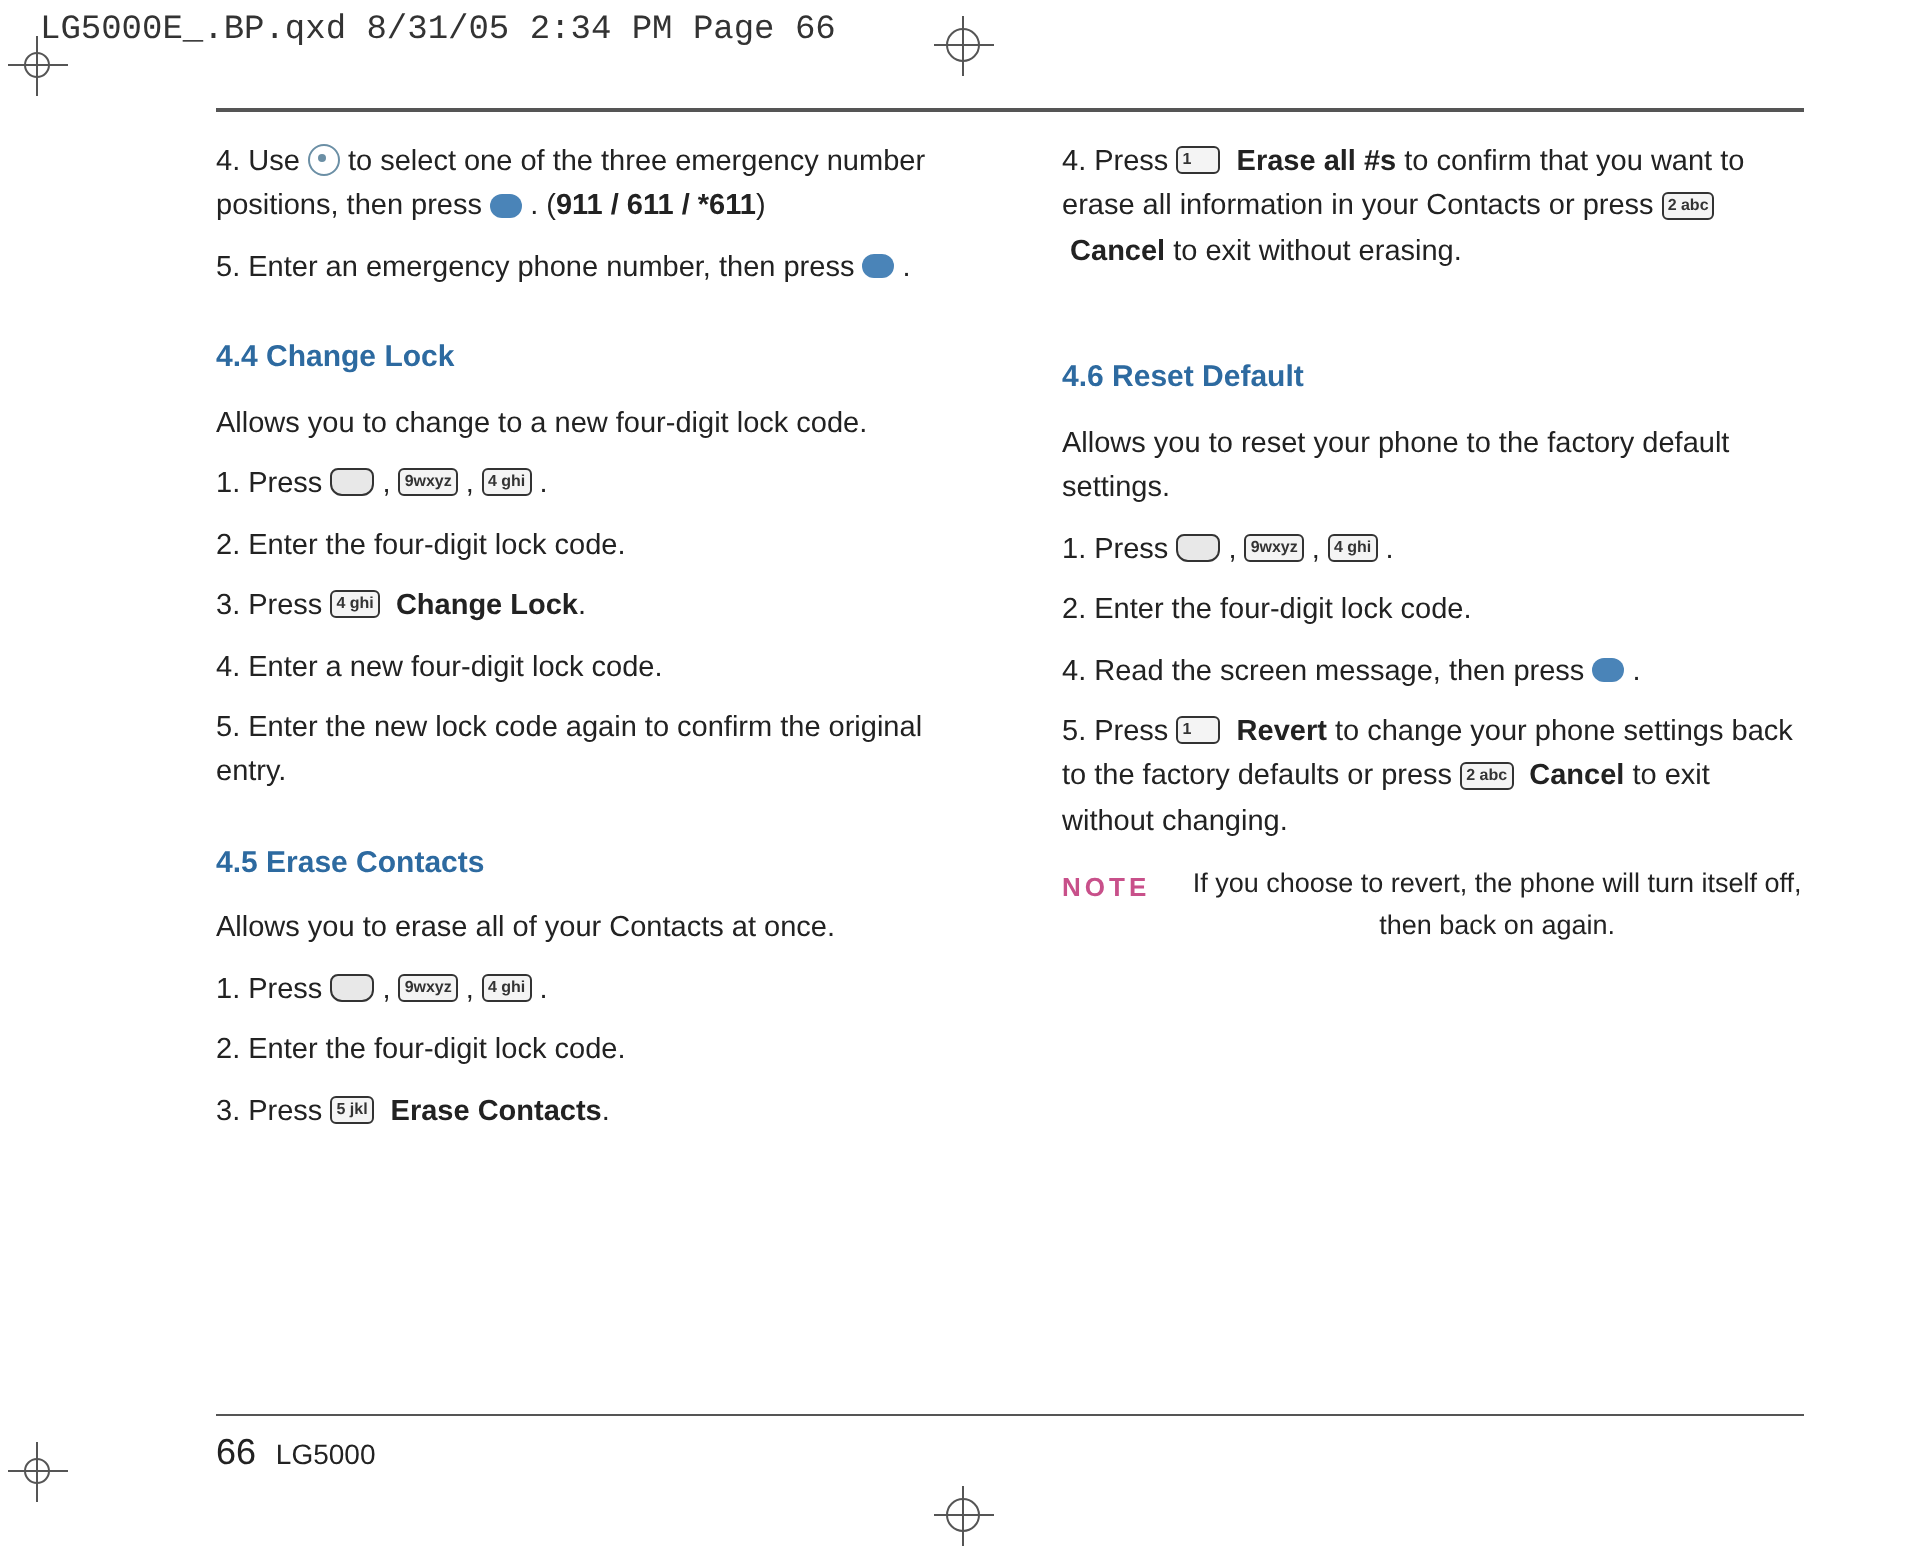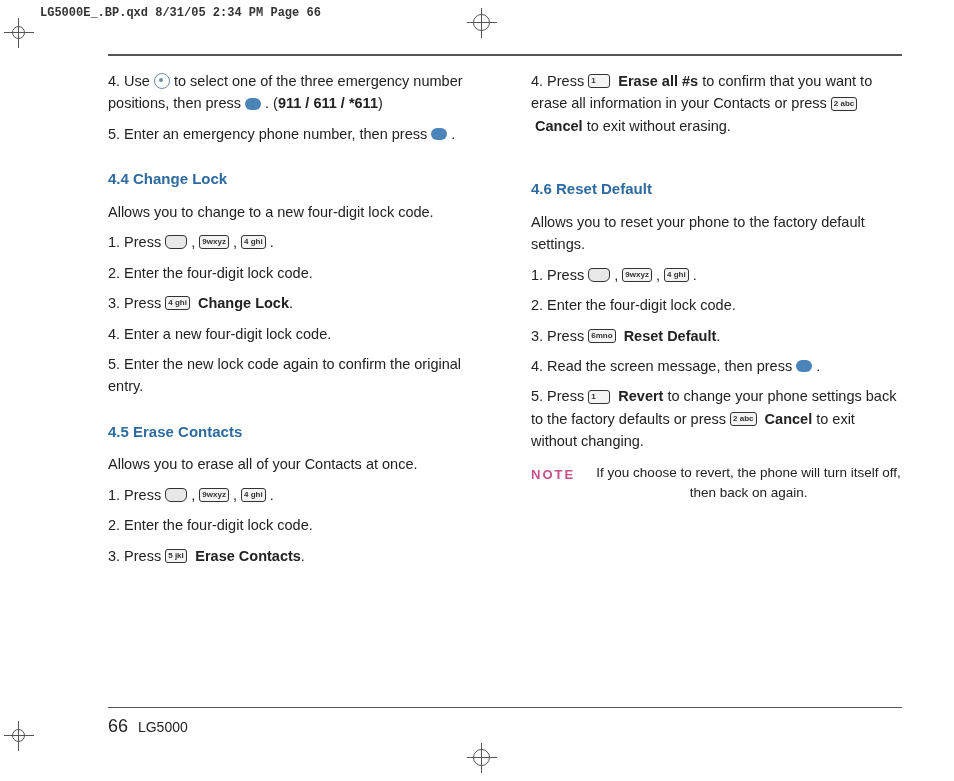--- a/index.html
+++ b/index.html
@@ -1,18 +1,18 @@
 <!DOCTYPE html>
 <html><head>
 <meta charset="utf-8">
 <style>
   * { box-sizing: border-box; margin: 0; padding: 0; }
   html, body { width: 954px; height: 781px; font-family: Arial, Helvetica, sans-serif; background: #fff; color: #222; }
   .page { position: relative; width: 954px; height: 781px; }
-  .header-meta { position: absolute; top: 6px; left: 40px; font-family: "Courier New", monospace; font-size: 12px; color: #333; font-weight: bold; }
+  .header-meta { position: absolute; top: 6px; left: 20px; font-family: "Courier New", monospace; font-size: 17px; color: #333; }
   .crop-tl, .crop-bl { position: absolute; left: 4px; width: 30px; height: 30px; }
   .crop-tl { top: 18px; }
   .crop-bl { bottom: 30px; }
   .crop-tl::before, .crop-bl::before { content:""; position:absolute; background:#333; }
   .crop-tl .h, .crop-bl .h { position:absolute; top:14px; left:0; width:30px; height:1px; background:#555;}
   .crop-tl .v, .crop-bl .v { position:absolute; top:0; left:14px; width:1px; height:30px; background:#555;}
   .crop-tl .c, .crop-bl .c { position:absolute; top:8px; left:8px; width:13px; height:13px; border:1px solid #555; border-radius:50%;}
 
   .reg-mark { position:absolute; width:30px; height:30px; }
   .reg-mark.top { top: 8px; left: 467px; }
@@ -153,25 +153,20 @@
         <span>1. Press </span>
         <span class="keybtn menu"></span>
         <span> , </span>
         <span class="keybtn">9wxyz</span>
         <span> , </span>
         <span class="keybtn">4 ghi</span>
         <span> .</span>
       </p>
       <p class="step">2. Enter the four-digit lock code.</p>
       <p class="step">
-        <span>3. Press </span>
-        <span class="keybtn">6mno</span>
-        <span>&nbsp;</span><span class="bold">Reset Default</span><span>.</span>
-      </p>
-      <p class="step">
         <span>4. Read the screen message, then press </span>
         <span class="okbtn"></span>
         <span>.</span>
       </p>
       <p class="step">
         <span>5. Press </span>
         <span class="keybtn">1</span>
         <span>&nbsp;</span><span class="bold">Revert</span>
         <span> to change your phone settings back to the factory defaults or press </span>
         <span class="keybtn">2 abc</span>

